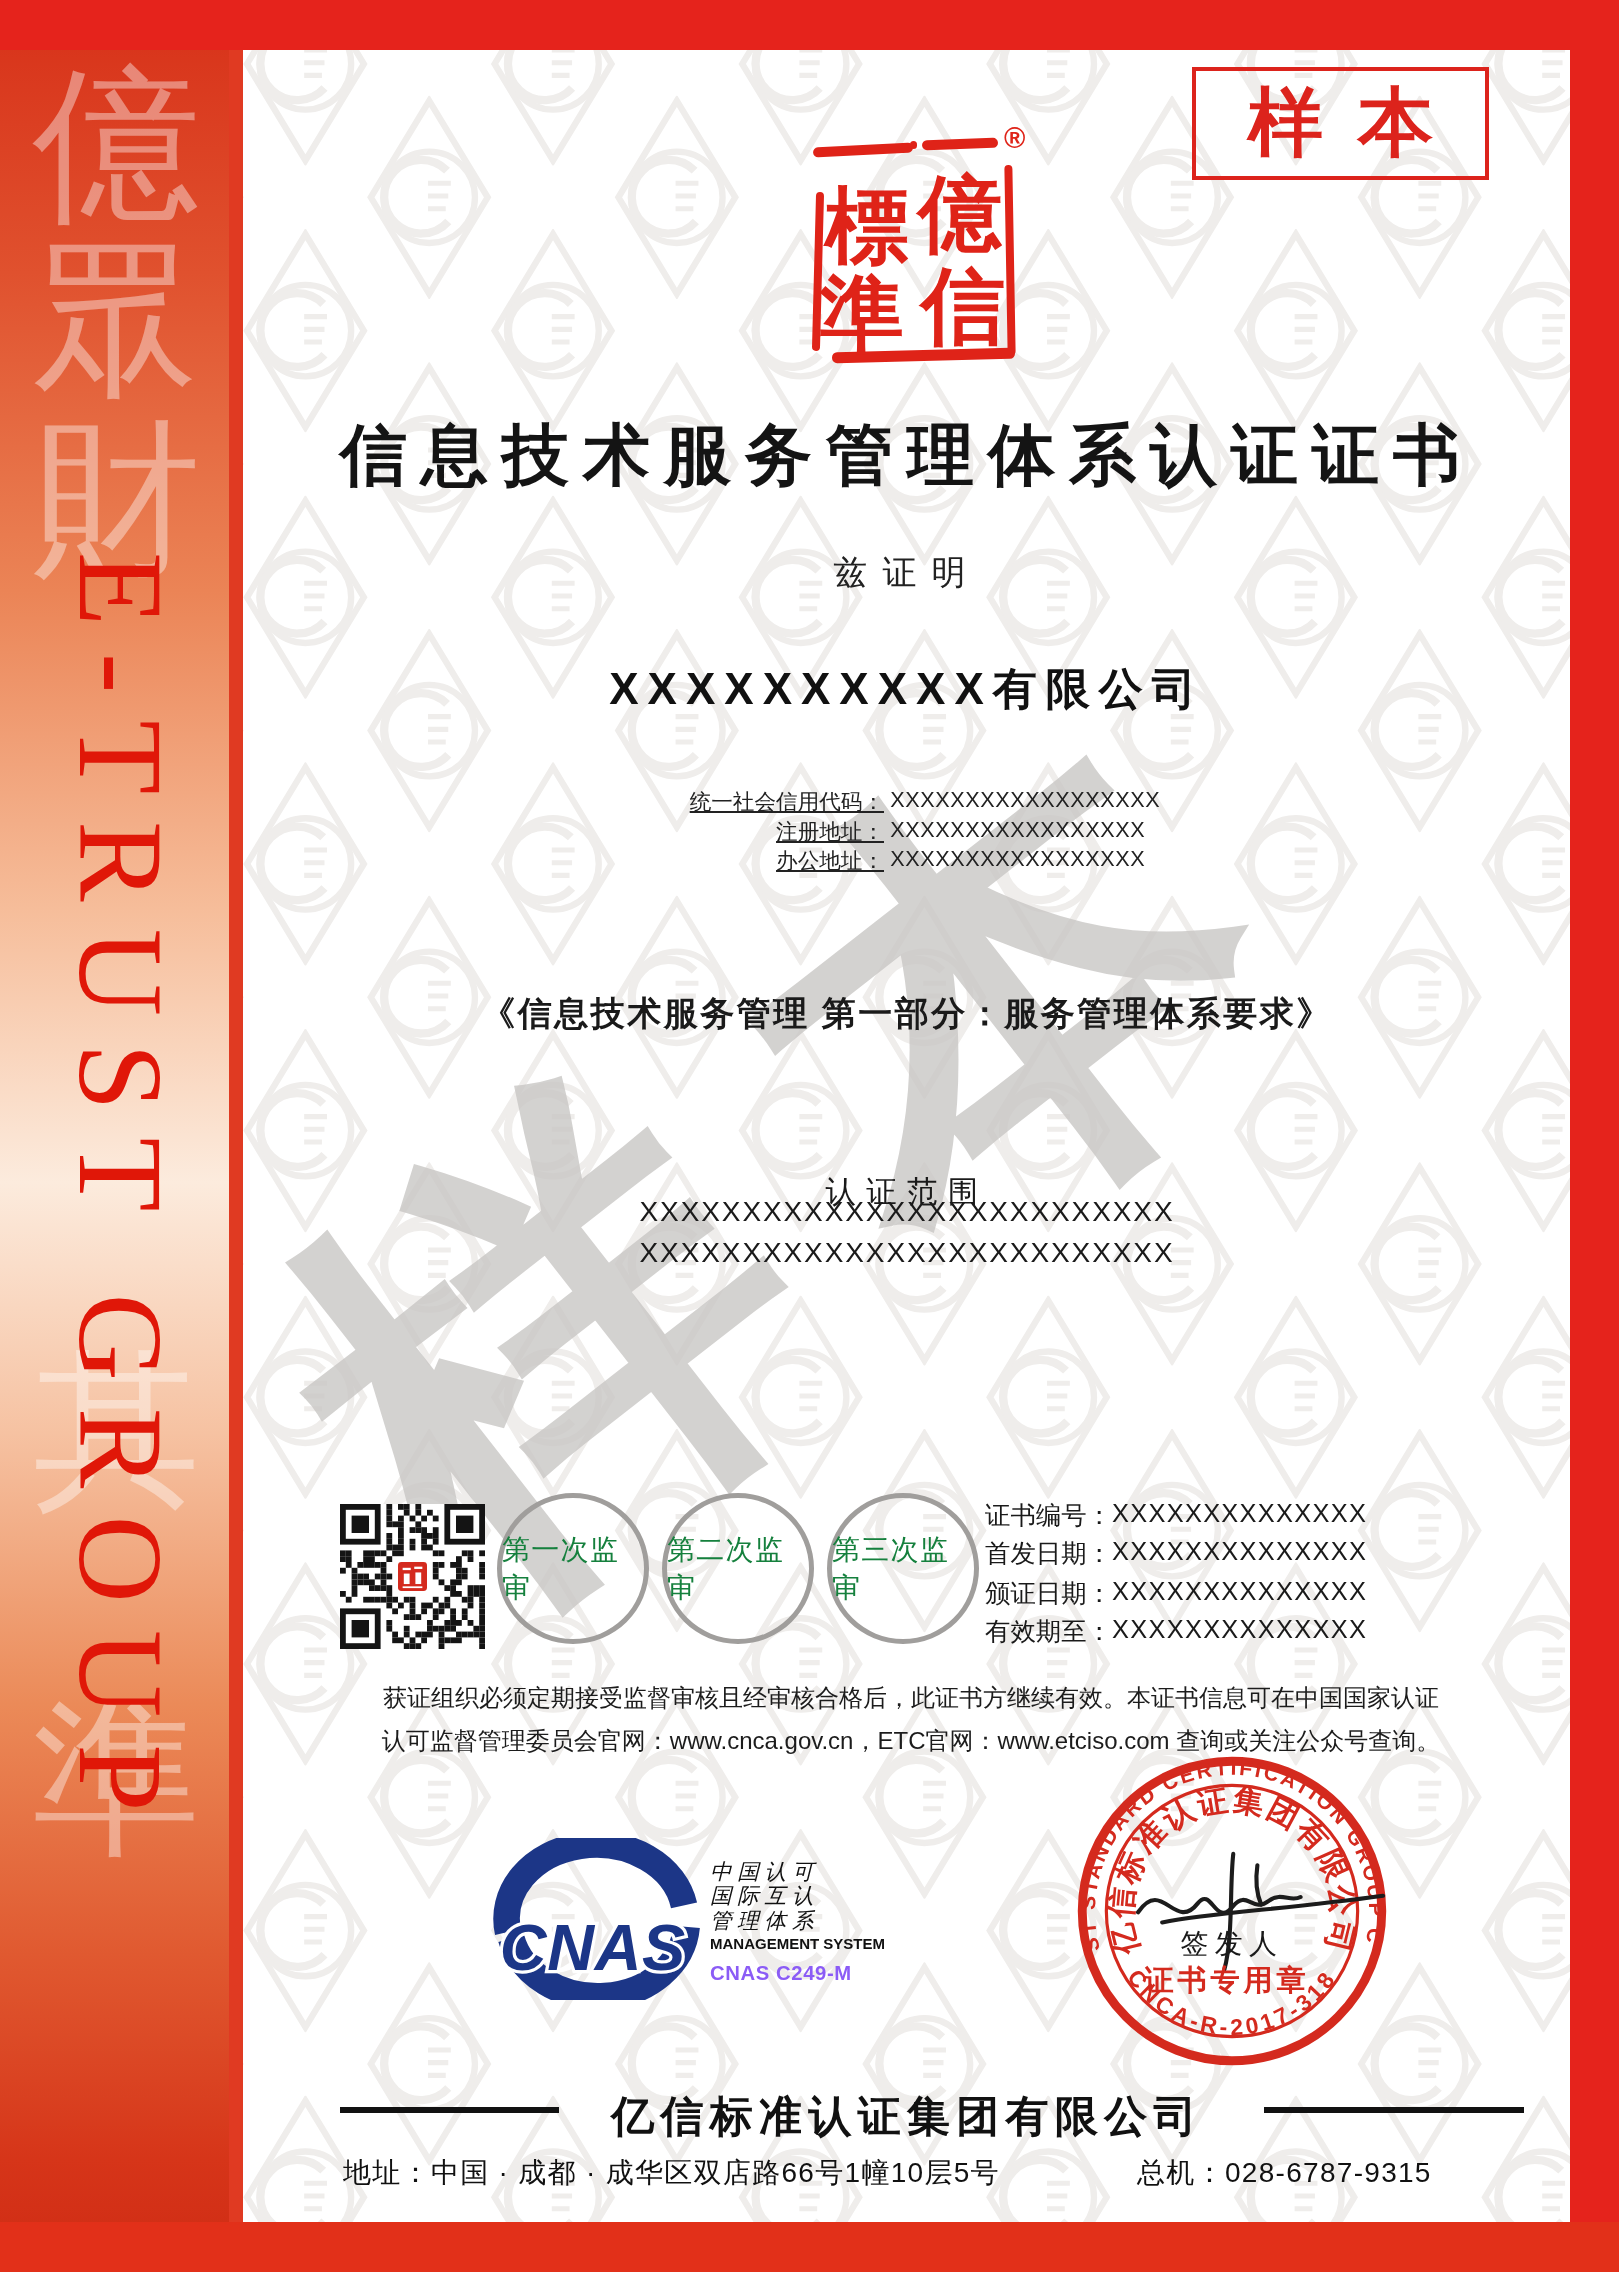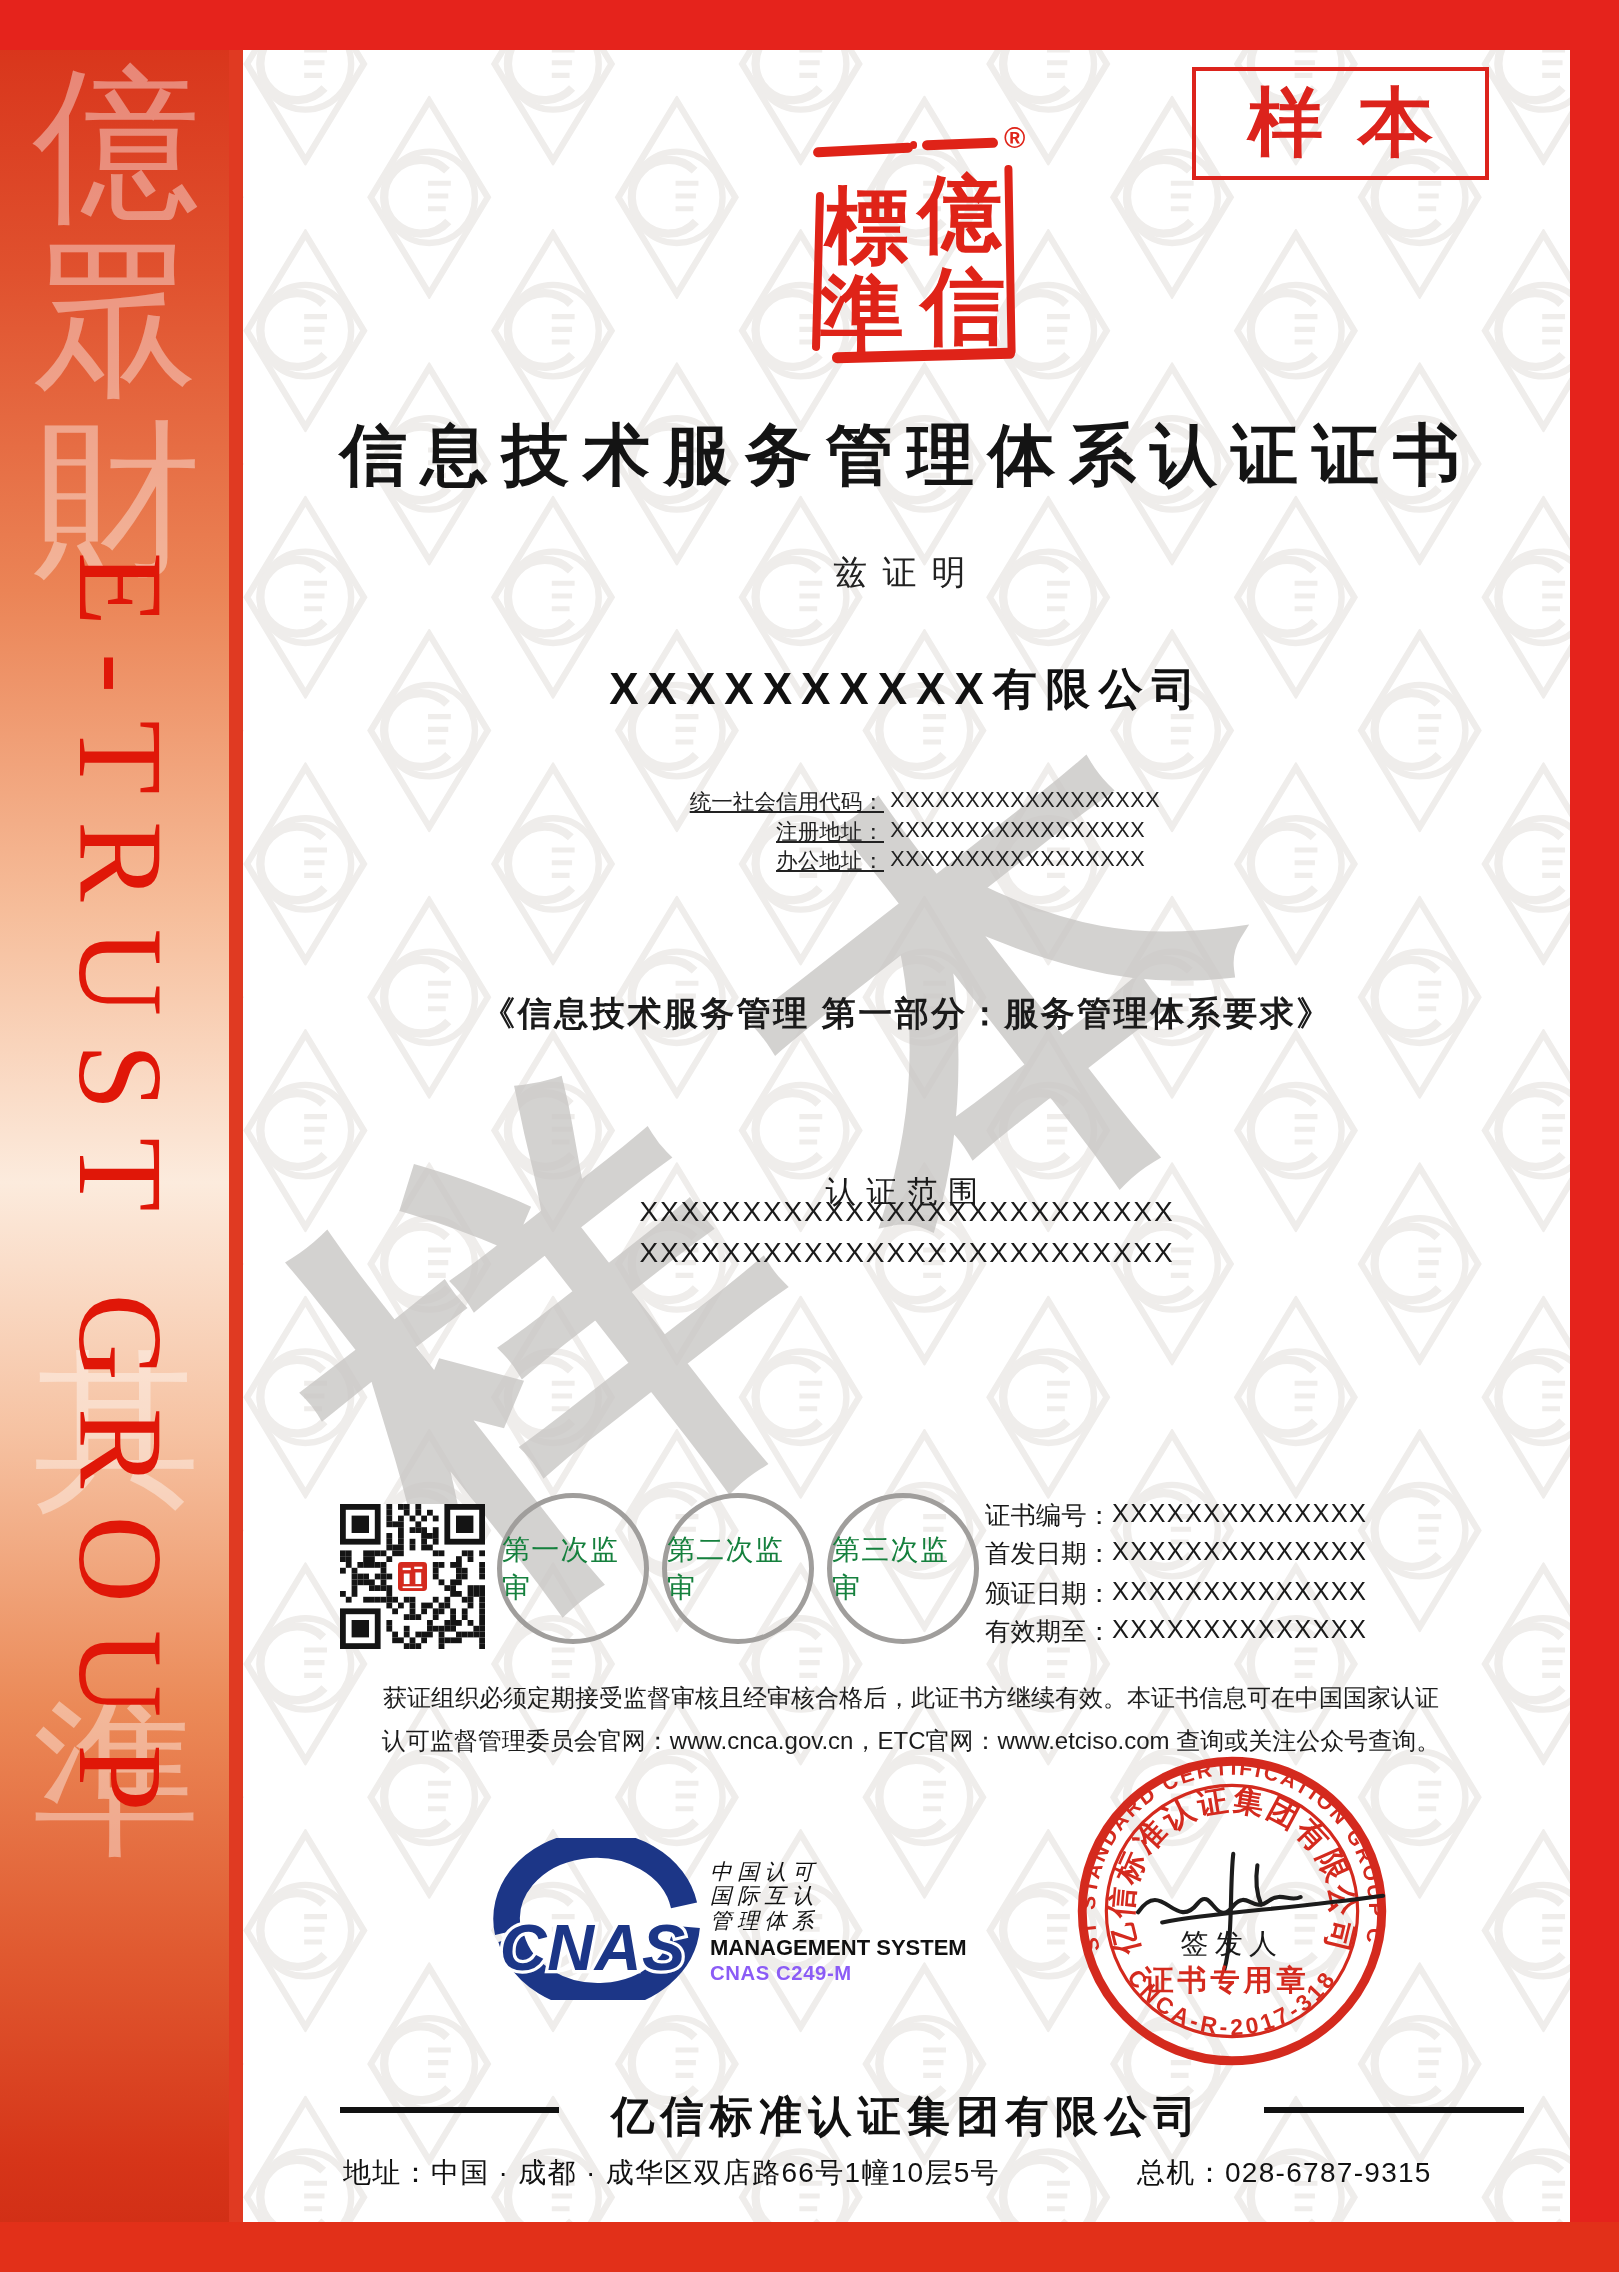--- a/index.html
+++ b/index.html
@@ -56,21 +56,21 @@
   .audit-circle{top:1493px;width:152px;height:151px;border:5.1px solid #a09e9c;border-radius:50%;
     box-sizing:border-box;display:flex;align-items:center;justify-content:center;z-index:2;background:transparent;}
   .audit-circle span{font-size:28px;color:#15803d;letter-spacing:1.3px;}
   .cert-row{left:985px;display:flex;font-size:25.4px;color:#1a1a1a;z-index:2;font-weight:500;white-space:nowrap;}
   .cert-row .val{letter-spacing:1.3px;font-weight:400;}
   .disclaimer{left:276px;top:1676px;width:1270px;text-align:center;font-size:24px;line-height:43px;
     color:#1c1c1c;z-index:2;}
   
   .cnas-globe{left:492px;top:1838px;z-index:2;}
   .cnas-zh{left:710px;width:254px;font-size:21.6px;letter-spacing:5.7px;color:#111;z-index:2;font-weight:500;font-style:italic;}
-  .cnas-en{left:710px;top:1935px;font-size:22px;font-weight:bold;color:#111;z-index:2;letter-spacing:0px;}
+  .cnas-en{left:710px;top:1935px;font-size:15px;font-weight:bold;color:#111;z-index:2;letter-spacing:0px;}
   .cnas-code{left:710px;top:1962px;font-size:20.3px;font-weight:bold;color:#8b5cf6;z-index:2;letter-spacing:0.6px;}
   .stamp{left:1067px;top:1746px;z-index:3;}
   
   .issuer{left:243px;top:2088px;width:1328px;text-align:center;font-size:43px;font-weight:bold;
     letter-spacing:6.3px;color:#111;z-index:2;}
   .issuer-line{top:2107px;height:5.7px;background:#111;z-index:2;}
   .addr{top:2154px;font-size:28px;color:#111;z-index:2;letter-spacing:1.3px;white-space:nowrap;font-weight:500;}
 </style>
 </head>
 <body>

